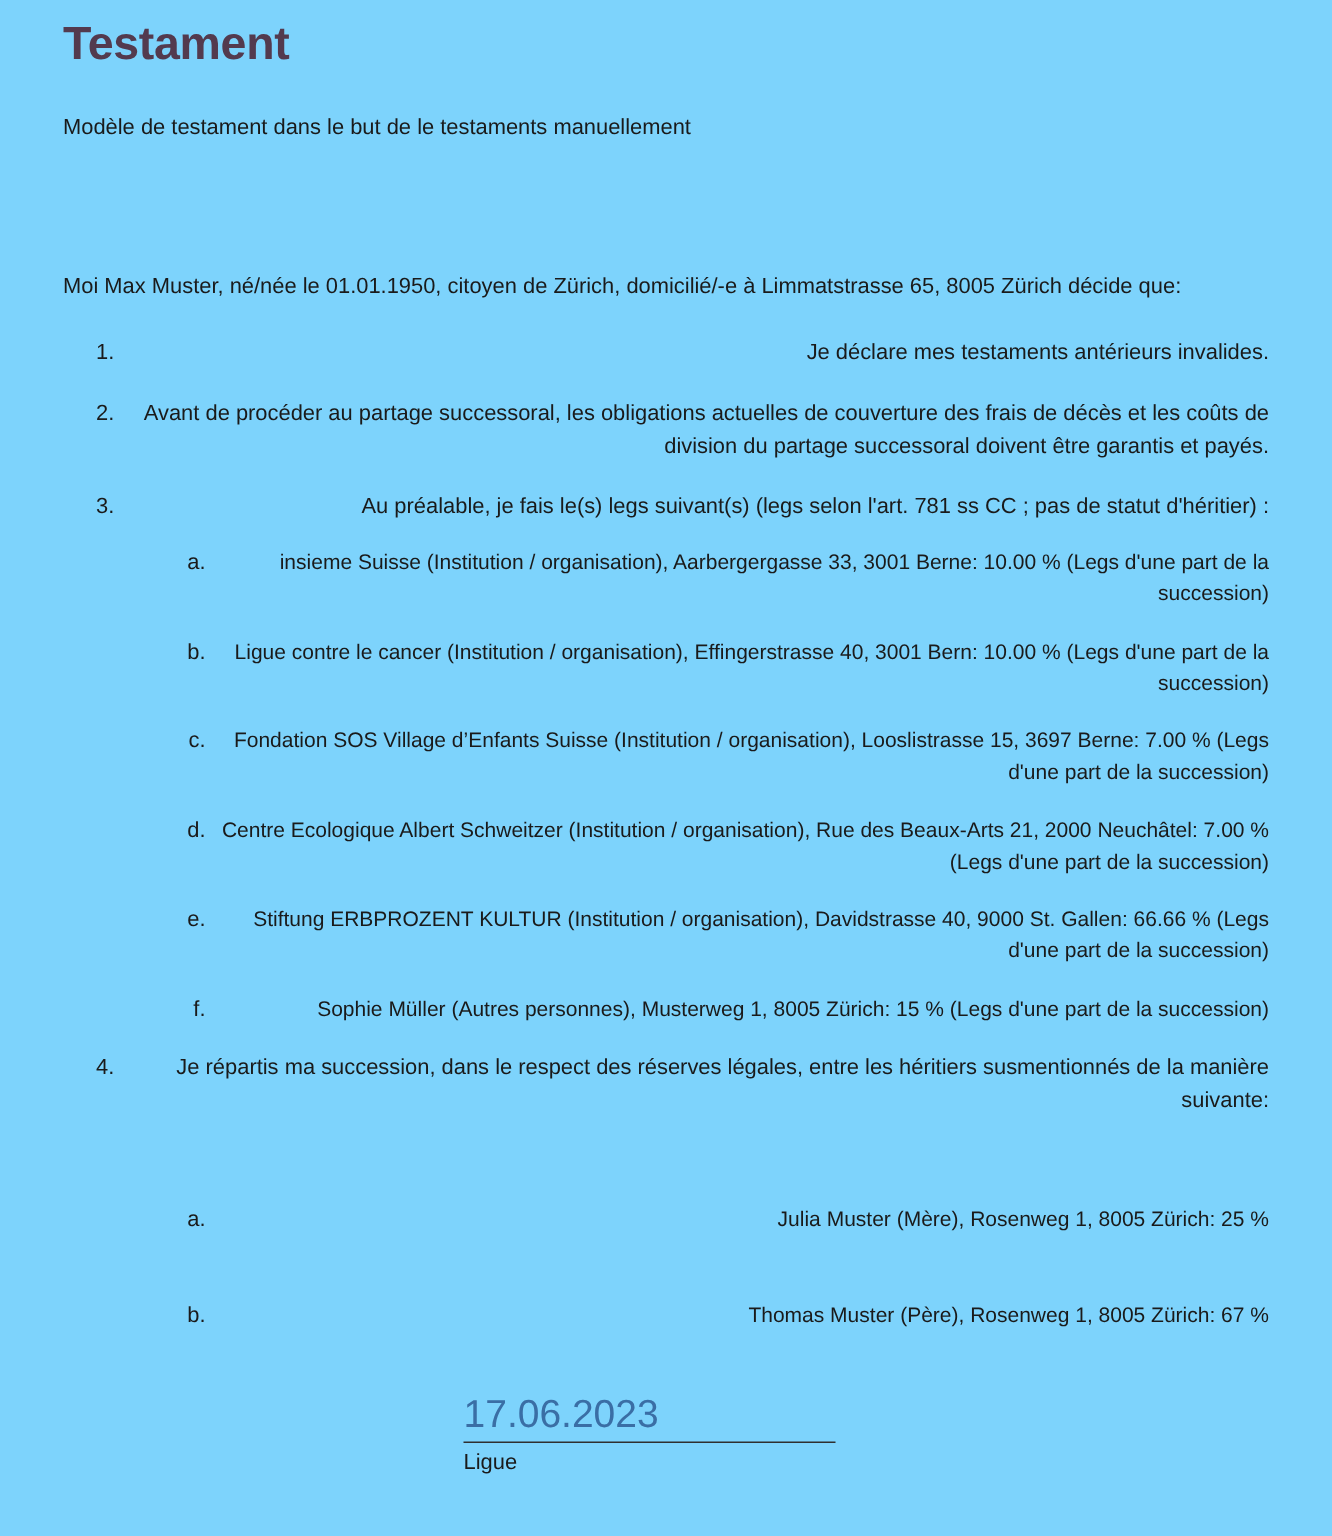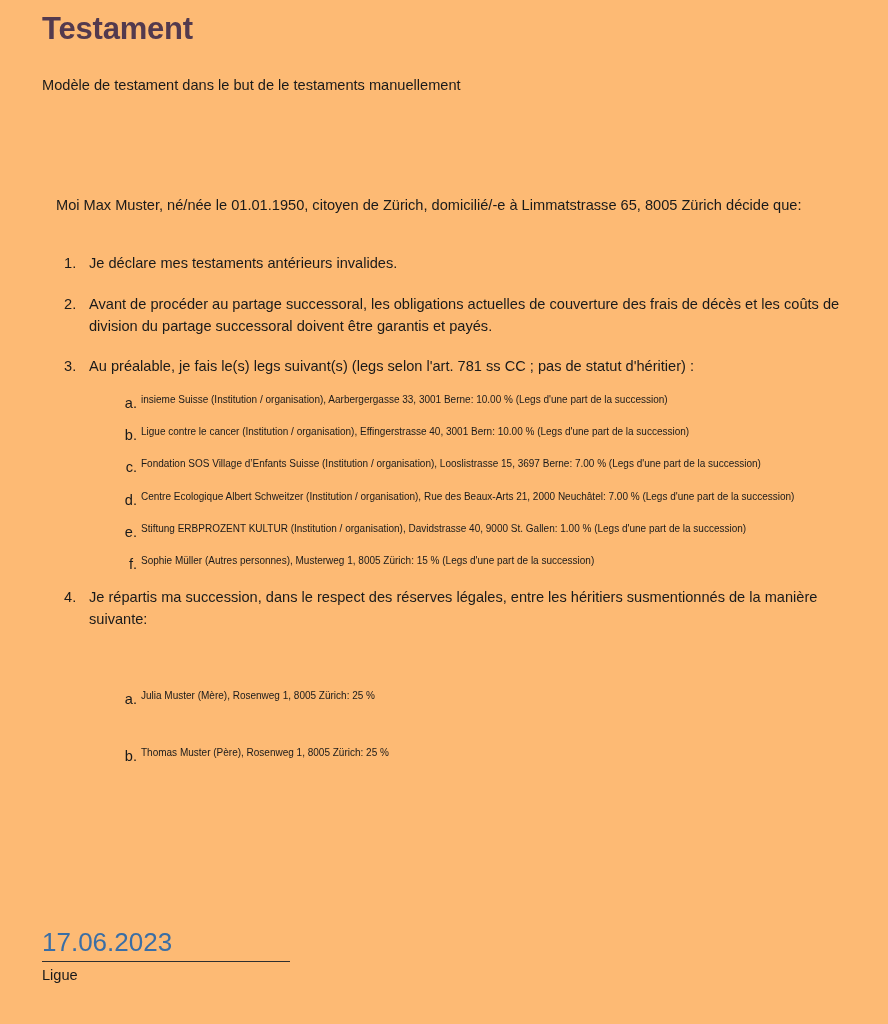--- a/index.html
+++ b/index.html
@@ -14,21 +14,21 @@
     color: #1a1a1a;
     -webkit-font-smoothing: antialiased;
   }
 
   .page {
     position: relative;
     width: 888px;
     height: 1024px;
     box-sizing: border-box;
     padding: 0 42px;
-    background: #fdba74;
+    background: #7dd3fc;
   }
 
   .doc-title {
     margin: 0;
     padding-top: 10px;
     font-size: 31px;
     font-weight: bold;
     letter-spacing: -0.2px;
     color: #533a4e;
     line-height: 1.25;
@@ -37,33 +37,34 @@
   .doc-subtitle {
     margin: 0;
     padding-top: 26px;
     font-size: 14.6px;
     font-weight: normal;
     color: #1a1a1a;
     line-height: 1.4;
   }
 
   .intro {
-    margin: 14px;
+    margin: 0;
     padding-top: 85px;
     font-size: 14.6px;
     line-height: 1.52;
     max-width: 790px;
   }
 
   ol.level1 {
     margin: 0;
     padding-top: 22px;
     padding-left: 0;
     list-style: none;
     counter-reset: l1;
+    text-align: right;
   }
   ol.level1 > li {
     position: relative;
     counter-increment: l1;
     padding-left: 47px;
     margin-bottom: 18px;
     font-size: 14.6px;
     line-height: 1.52;
     max-width: 788px;
   }
@@ -82,21 +83,21 @@
     padding-top: 15px;
     padding-left: 0;
     list-style: none;
     counter-reset: l2;
   }
   ol.level2 > li {
     position: relative;
     counter-increment: l2;
     padding-left: 52px;
     margin-bottom: 17px;
-    font-size: 10px;
+    font-size: 14px;
     line-height: 1.52;
     max-width: 740px;
   }
   ol.level2 > li::before {
     content: counter(l2, lower-alpha) ".";
     position: absolute;
     left: 26px;
     top: 0;
     width: 22px;
     text-align: right;
@@ -116,20 +117,21 @@
 
   .signature-area {
     position: absolute;
     left: 42px;
     bottom: 39px;
     width: 804px;
   }
   .sig-row {
     display: flex;
     align-items: center;
+    flex-direction: column;
   }
   .sig-block {
     box-sizing: border-box;
   }
   .sig-block.date {
     width: 248px;
     margin-right: 22px;
   }
   .sig-block.signature {
     width: 534px;
@@ -183,36 +185,36 @@
         <li>
           <span>Ligue contre le cancer (Institution / organisation), Effingerstrasse 40, 3001 Bern: 10.00 % (Legs d'une part de la succession)</span>
         </li>
         <li>
           <span>Fondation SOS Village d’Enfants Suisse (Institution / organisation), Looslistrasse 15, 3697 Berne: 7.00 % (Legs d'une part de la succession)</span>
         </li>
         <li>
           <span>Centre Ecologique Albert Schweitzer (Institution / organisation), Rue des Beaux-Arts 21, 2000 Neuchâtel: 7.00 % (Legs d'une part de la succession)</span>
         </li>
         <li>
-          <span>Stiftung ERBPROZENT KULTUR (Institution / organisation), Davidstrasse 40, 9000 St. Gallen: 1.00 % (Legs d'une part de la succession)</span>
+          <span>Stiftung ERBPROZENT KULTUR (Institution / organisation), Davidstrasse 40, 9000 St. Gallen: 66.66 % (Legs d'une part de la succession)</span>
         </li>
         <li>
           <span>Sophie Müller (Autres personnes), Musterweg 1, 8005 Zürich: 15 % (Legs d'une part de la succession)</span>
         </li>
       </ol>
     </li>
 
     <li>
       <span>Je répartis ma succession, dans le respect des réserves légales, entre les héritiers susmentionnés de la manière suivante:</span>
       <ol class="level2 item4-sub">
         <li>
           <span>Julia Muster (Mère), Rosenweg 1, 8005 Zürich: 25 %</span>
         </li>
         <li>
-          <span>Thomas Muster (Père), Rosenweg 1, 8005 Zürich: 25 %</span>
+          <span>Thomas Muster (Père), Rosenweg 1, 8005 Zürich: 67 %</span>
         </li>
       </ol>
     </li>
 
   </ol>
 
   <div class="signature-area">
     <div class="sig-row">
 
       <div class="sig-block date">

